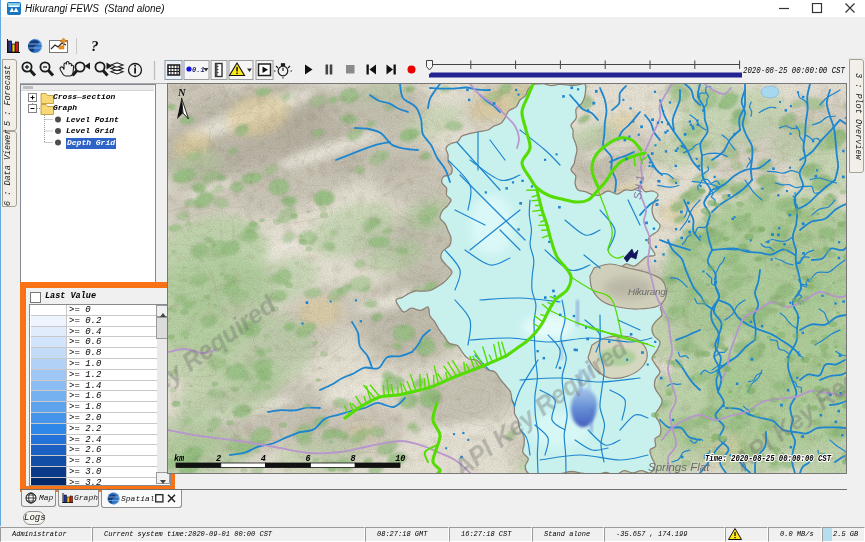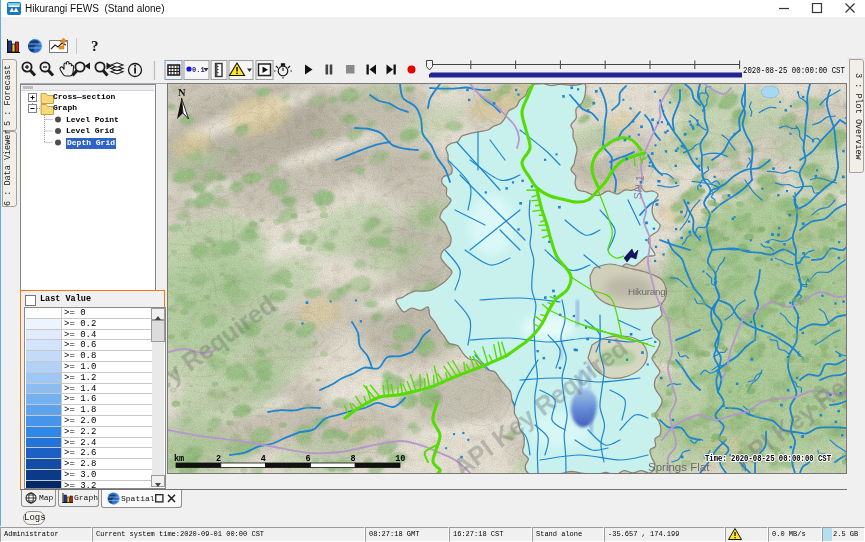--- a/index.html
+++ b/index.html
@@ -1,18 +1,18 @@
 <!DOCTYPE html>
 <html><head>
 <meta charset="utf-8">
 <style>
 html,body{margin:0;padding:0;width:865px;height:542px;overflow:hidden;background:#f0f0f0;
  font-family:"Liberation Sans",sans-serif;}
 .abs{position:absolute;}
-#win{position:relative;width:865px;height:542px;background:#f0f0f0;}
+#win{position:relative;width:865px;height:542px;background:#f0f0f0;font-style:italic;}
 
 #titlebar{position:absolute;left:0;top:0;width:865px;height:17px;background:#ffffff;}
 #titletxt{position:absolute;left:25px;top:3px;font-size:10px;color:#101010;}
 
 #menubar{position:absolute;left:0;top:17px;width:865px;height:17px;background:#f0f0f0;font-size:9.5px;color:#111;}
 #menubar span{position:absolute;top:4px;}
 
 #toolbar{position:absolute;left:0;top:34px;width:865px;height:24px;background:#f0f0f0;border-bottom:1px solid #e2e2e2;}
 
 #lstrip{position:absolute;left:0;top:58px;width:20px;height:431px;background:#f0f0f0;}
@@ -24,34 +24,34 @@
 
 .trow{position:absolute;left:0;height:11px;font-family:"Liberation Mono",monospace;font-size:8px;font-weight:bold;color:#000;white-space:nowrap;}
 .lrow{position:absolute;left:1px;width:126px;border-bottom:1px solid #c8c8c8;background:#fff;}
 .lsw{position:absolute;left:0;top:0;width:35px;height:100%;border-right:1px solid #c8c8c8;}
 .ltx{position:absolute;left:38px;top:0px;font-family:"Liberation Mono",monospace;font-size:9px;color:#000;}
 .sbtn{position:absolute;width:12px;background:#f0f0f0;border:1px solid #9a9a9a;}
 
 #maptb{position:absolute;left:20px;top:58px;width:827px;height:25px;background:#f0f0f0;border-bottom:1px solid #a9a9a9;}
 
 #treepanel{position:absolute;left:20px;top:84px;width:134px;height:206px;background:#ffffff;border:1px solid #828790;border-width:1px;}
-#legendpanel{position:absolute;left:20px;top:290px;width:143px;height:198px;background:#f0f0f0;border:1px solid #f97316;}
+#legendpanel{position:absolute;left:20px;top:282px;width:143px;height:198px;background:#f0f0f0;border:6px solid #f97316;}
 
 #mappanel{position:absolute;left:167px;top:83px;width:678px;height:389px;border:1px solid #777;background:#e8e4d8;}
 
 #tabline{position:absolute;left:20px;top:489px;width:827px;height:1px;background:#6f6f6f;}
 .btab{position:absolute;top:490px;height:16px;background:#f0f0f0;border:1px solid #8f8f8f;border-top:none;
  border-radius:0 0 3px 3px;font-family:"Liberation Mono",monospace;font-size:8px;color:#111;}
 #logsbtn{position:absolute;left:23px;top:511px;width:20px;height:12px;background:#f6f4ef;border:1px solid #8f8f8f;
  border-radius:7px;font-family:"Liberation Mono",monospace;font-size:9px;color:#111;text-align:center;line-height:12px;}
 
 #statusbar{position:absolute;left:0;top:526px;width:865px;height:16px;background:#f0f0f0;}
 .seg{position:absolute;top:1px;height:13px;border:1px solid;border-color:#9b9b9b #ffffff #ffffff #9b9b9b;
  font-family:"Liberation Mono",monospace;font-size:7px;color:#000;line-height:13px;white-space:nowrap;overflow:hidden;}
-.seg span{padding-left:3px;}
+.seg span{padding-left:11px;}
 #leftedge{position:absolute;left:0;top:0;width:1px;height:542px;background:#66aadd;}
 </style>
 </head>
 <body>
 <div id="win">
   <div id="titlebar">
     <svg class="abs" style="left:7px;top:2px" width="14" height="13" viewBox="0 0 14 13">
       <rect x="0" y="0" width="14" height="13" rx="2" fill="#1976c0"></rect>
       <rect x="1" y="1" width="12" height="4" fill="#7ecbe8"></rect>
       <path d="M2.5 10 L5 5.5 L7 10 Z" fill="#fff"></path>

